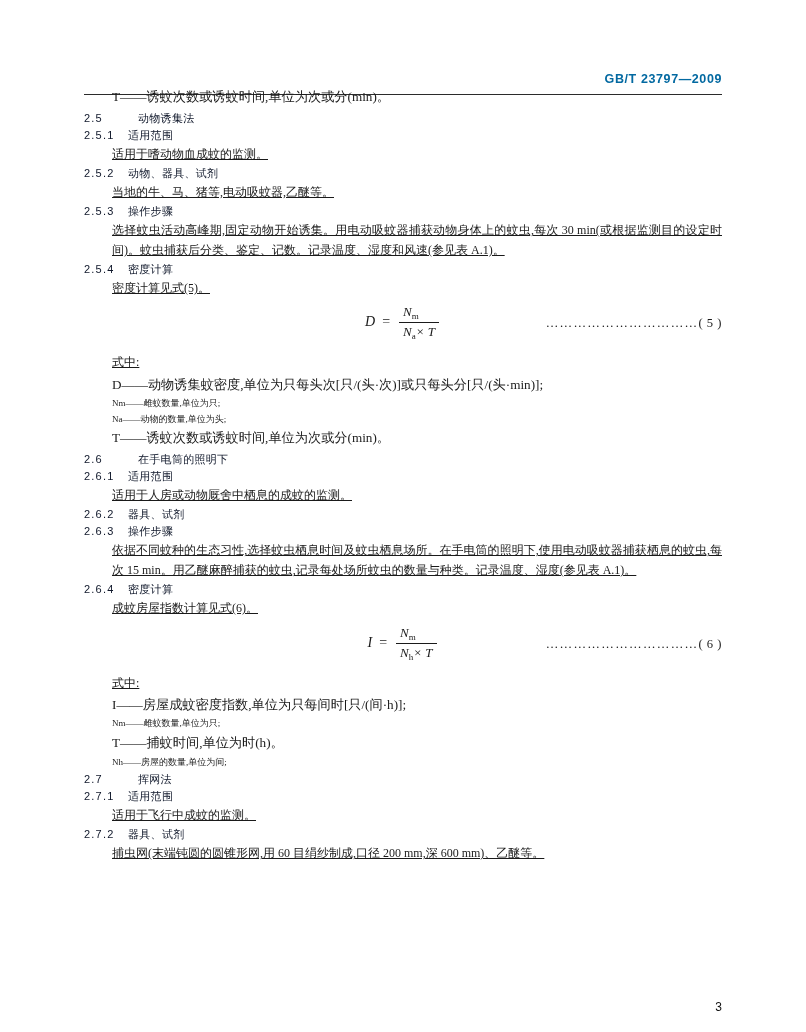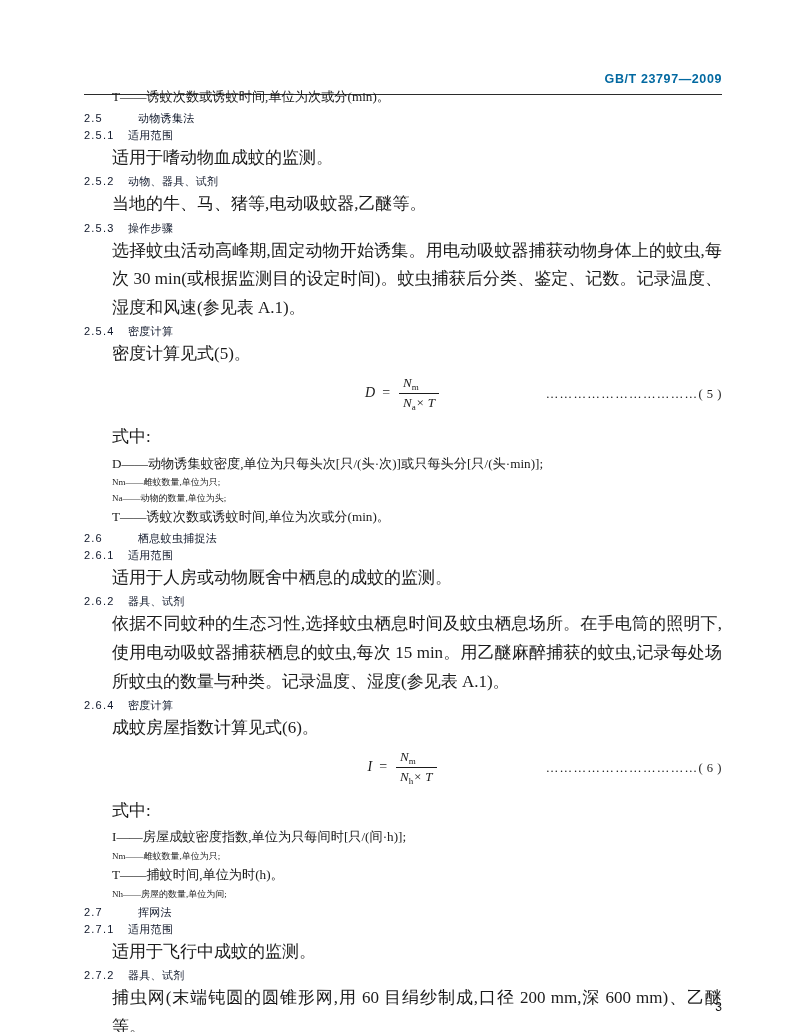--- a/index.html
+++ b/index.html
@@ -54,26 +54,27 @@
     color: #0f172a;
   }
   .num-head .nm {
     display: inline-block;
     min-width: 44px;
     letter-spacing: 1.2px;
   }
   .num-head.lvl2 .nm { min-width: 34px; }
   .num-head .tx { margin-left: 10px; }
   .para {
-    font-size: 17px;
+    font-size: 12px;
     line-height: 1.68;
     margin: 0 0 1px 0;
     text-align: justify;
     text-justify: inter-ideograph;
     padding-left: 28px;
+    text-decoration: underline;
   }
   .deflist {
     padding-left: 28px;
     font-size: 13.2px;
     line-height: 1.72;
   }
   .deflist .d {
     margin: 0;
     padding-left: 14px;
     text-indent: -14px;
@@ -185,32 +186,35 @@
     <p class="para">式中:</p>
 
     <div class="deflist">
       <p class="d">D——动物诱集蚊密度,单位为只每头次[只/(头·次)]或只每头分[只/(头·min)];</p>
       <p class="d sub">Nm——雌蚊数量,单位为只;</p>
       <p class="d sub">Na——动物的数量,单位为头;</p>
       <p class="d">T——诱蚊次数或诱蚊时间,单位为次或分(min)。</p>
     </div>
 
     <div class="num-head">
-      <span class="nm">2.6</span><span class="tx">栖息蚊虫捕捉法</span>
+      <span class="nm">2.6</span><span class="tx">在手电筒的照明下</span>
     </div>
 
     <div class="num-head lvl2">
       <span class="nm">2.6.1</span><span class="tx">适用范围</span>
     </div>
     <p class="para">适用于人房或动物厩舍中栖息的成蚊的监测。</p>
 
     <div class="num-head lvl2">
       <span class="nm">2.6.2</span><span class="tx">器具、试剂</span>
     </div>
 
+    <div class="num-head lvl2">
+      <span class="nm">2.6.3</span><span class="tx">操作步骤</span>
+    </div>
     <p class="para">依据不同蚊种的生态习性,选择蚊虫栖息时间及蚊虫栖息场所。在手电筒的照明下,使用电动吸蚊器捕获栖息的蚊虫,每次 15 min。用乙醚麻醉捕获的蚊虫,记录每处场所蚊虫的数量与种类。记录温度、湿度(参见表 A.1)。</p>
 
     <div class="num-head lvl2">
       <span class="nm">2.6.4</span><span class="tx">密度计算</span>
     </div>
     <p class="para">成蚊房屋指数计算见式(6)。</p>
 
     <div class="formula-row">
       <div class="formula">
         <span class="it">I</span>

